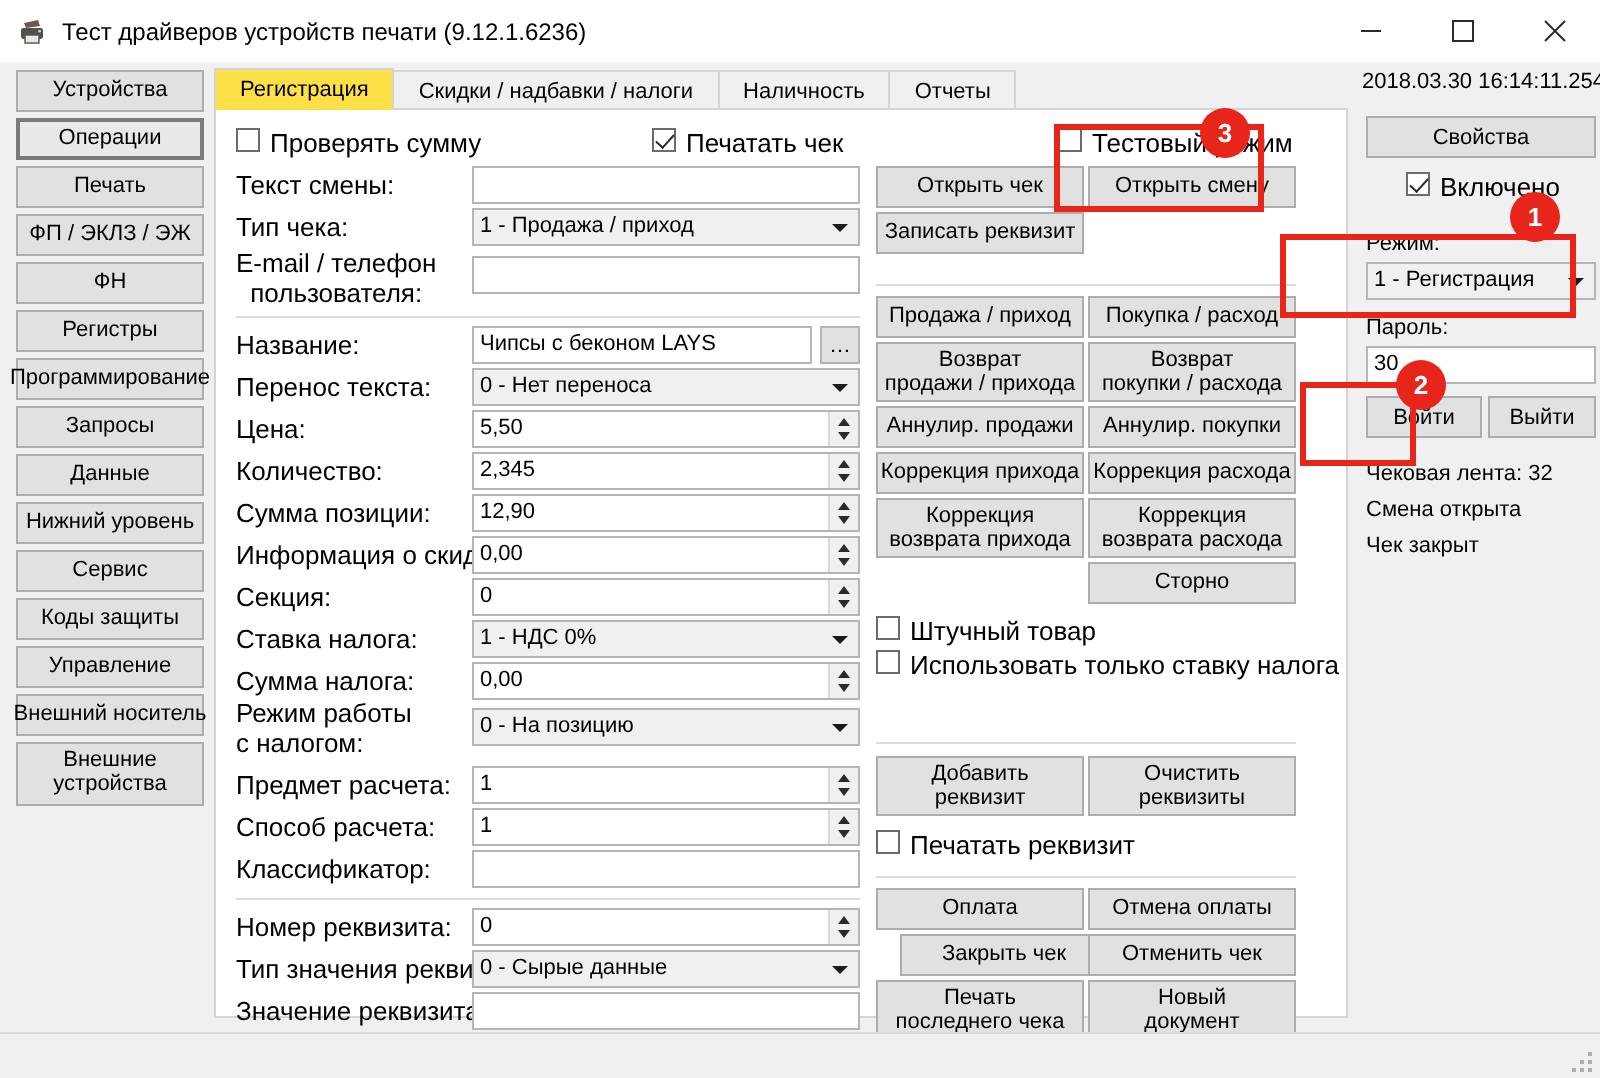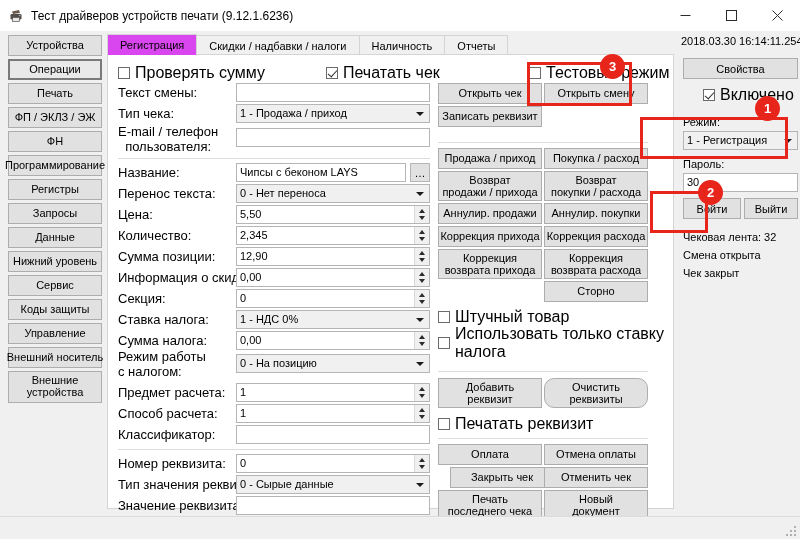--- a/index.html
+++ b/index.html
@@ -60,31 +60,31 @@
     position:absolute;left:107px;top:3px;width:567px;height:21px;
     display:flex;align-items:flex-end;
   }
   .tab{
     height:20px;padding:0 12px;background:#f0f0f0;
     border:1px solid #d4d4d4;border-bottom:none;
     display:flex;align-items:center;font-size:11px;color:#000;
     white-space:nowrap;margin-right:-1px;
   }
   .tab.sel{
-    background:#d946ef;height:21px;border-color:#d4d4d4;
+    background:#fde047;height:21px;border-color:#d4d4d4;
     position:relative;z-index:3;
   }
   
   #tabpage{
     position:absolute;left:107px;top:23px;width:567px;height:455px;
     background:#ffffff;border:1px solid #d4d4d4;
   }
 
   
-  .chkrow{ position:absolute; display:flex; align-items:center; font-size:16px; }
+  .chkrow{ position:absolute; display:flex; align-items:flex-start; font-size:13px; }
   .cbx{
     width:12px;height:12px;border:1px solid #6b6b6b;background:#fff;
     margin-right:5px;flex:none;position:relative;
   }
   .cbx.on::after{
     content:"";position:absolute;left:3px;top:0px;width:4px;height:8px;
     border:solid #2b2b2b;border-width:0 1.6px 1.6px 0;transform:rotate(42deg);
   }
 
   .frow{ position:absolute; height:19px; }
@@ -196,22 +196,22 @@
 </div>
 
 <div id="client">
 
   <div id="sidebar">
     <div class="sbtn">Устройства</div>
     <div class="sbtn active">Операции</div>
     <div class="sbtn">Печать</div>
     <div class="sbtn">ФП / ЭКЛЗ / ЭЖ</div>
     <div class="sbtn">ФН</div>
+    <div class="sbtn">Регистры</div>
     <div class="sbtn">Программирование</div>
-    <div class="sbtn">Регистры</div>
     <div class="sbtn">Запросы</div>
     <div class="sbtn">Данные</div>
     <div class="sbtn">Нижний уровень</div>
     <div class="sbtn">Сервис</div>
     <div class="sbtn">Коды защиты</div>
     <div class="sbtn">Управление</div>
     <div class="sbtn">Внешний носитель</div>
     <div class="sbtn two">Внешние устройства</div>
   </div>
 
@@ -412,21 +412,21 @@
       <span>Штучный товар</span>
     </div>
     <div class="chkrow" style="left:330px;top:270px;">
       <div class="cbx"></div>
       <span>Использовать только ставку налога</span>
     </div>
 
     <div class="sep" style="left:330px;top:316px;width:210px;"></div>
 
     <div class="abtn" style="left:330px;width:104px;top:323px;height:30px;">Добавить<br>реквизит</div>
-    <div class="abtn" style="left:436px;width:104px;top:323px;height:30px;border-radius:10px;">Очистить<br>реквизиты</div>
+    <div class="abtn" style="left:436px;width:104px;top:323px;height:30px;">Очистить<br>реквизиты</div>
 
     <div class="chkrow" style="left:330px;top:360px;">
       <div class="cbx"></div>
       <span>Печатать реквизит</span>
     </div>
 
     <div class="sep" style="left:330px;top:383px;width:210px;"></div>
 
     <div class="abtn" style="left:330px;width:104px;top:389px;height:21px;">Оплата</div>
     <div class="abtn" style="left:436px;width:104px;top:389px;height:21px;">Отмена оплаты</div>

